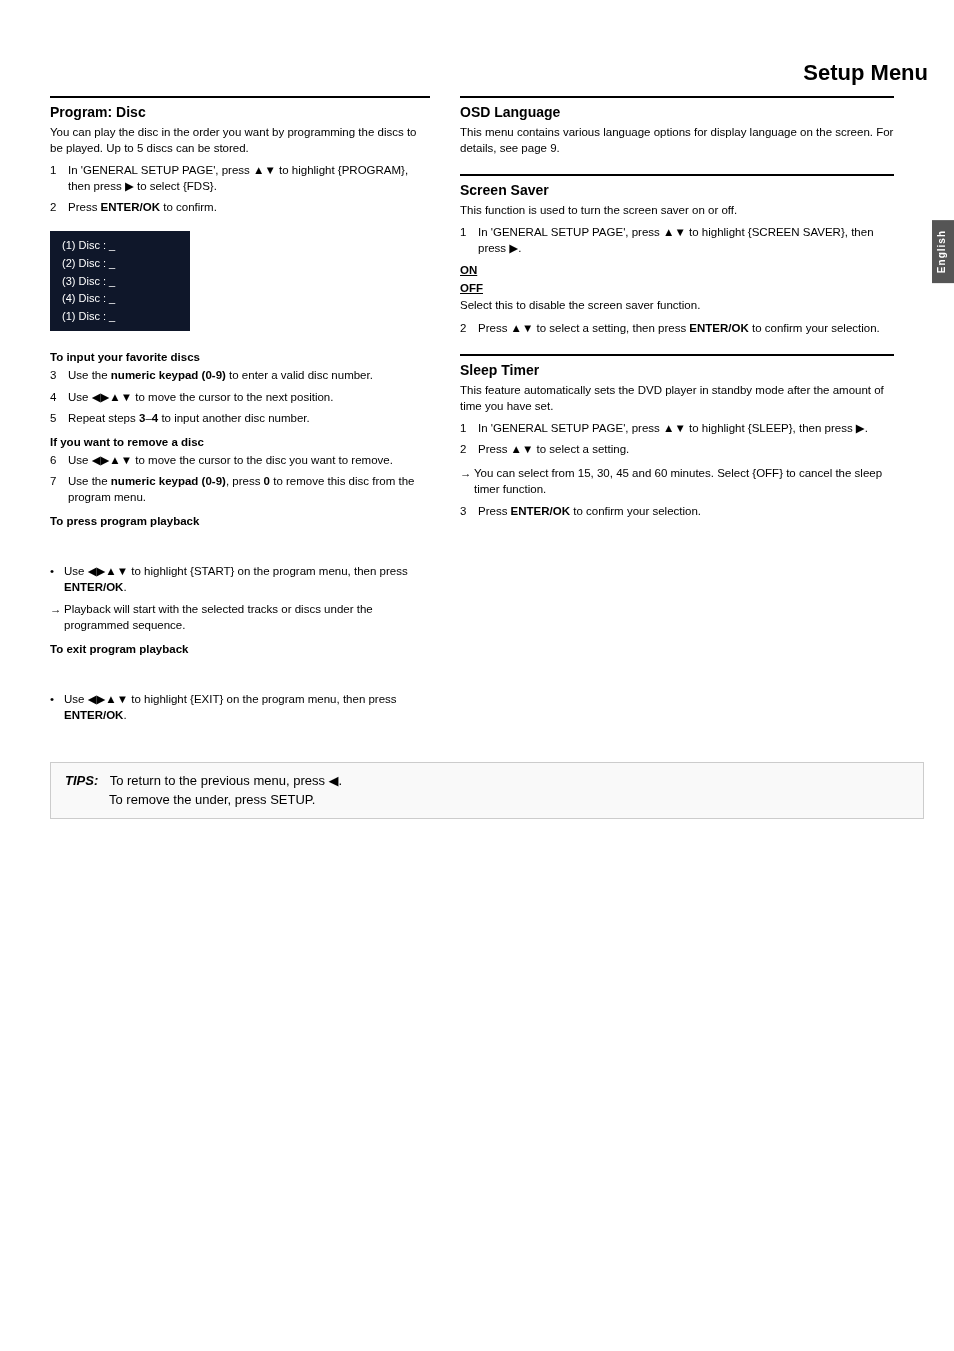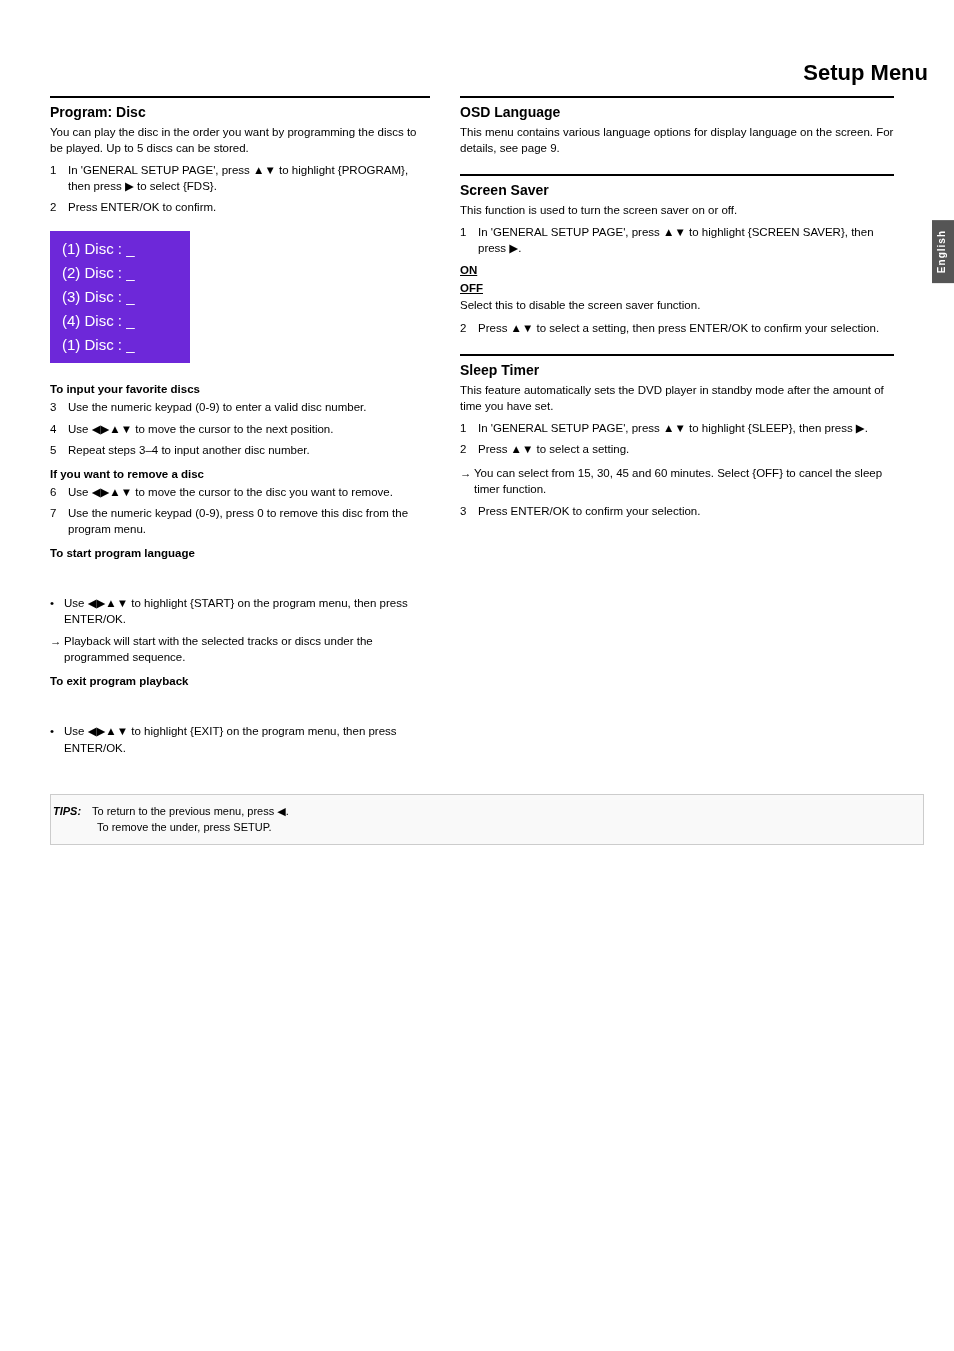--- a/index.html
+++ b/index.html
@@ -101,23 +101,23 @@
     }
 
     ol li .num {
       position: absolute;
       left: 0;
       font-weight: normal;
     }
 
     
     .disc-box {
-      background: #6d28d9;
+      background: #0f172a;
       color: #fff;
-      font-size: 15px;
+      font-size: 11px;
       padding: 6px 12px;
       display: inline-block;
       margin: 8px 0 10px 0;
       min-width: 140px;
       line-height: 1.6;
     }
 
     
     .sub-heading {
       font-weight: bold;
@@ -167,41 +167,41 @@
       text-decoration: underline;
       font-size: 11.5px;
       margin-top: 6px;
       margin-bottom: 3px;
     }
 
     
     .tips-box {
       border: 1px solid #ccc;
       background: #f9f9f9;
-      padding: 8px 2px;
+      padding: 8px 14px;
       margin: 20px 30px 20px 50px;
-      font-size: 11px;
+      font-size: 13px;
       line-height: 1.5;
     }
 
     .tips-label {
       font-weight: bold;
       font-style: italic;
       margin-right: 8px;
     }
 
     
     .page-number {
       text-align: right;
       padding-right: 50px;
       font-size: 11px;
       margin-top: 10px;
     }
 
-    b { font-weight: normal; }
+    b { font-weight: bold; }
   </style>
 </head>
 <body>
 
 <div class="page">
 
   <div class="english-tab">English</div>
 
   <div class="page-header">
     <span class="page-title">Setup Menu</span>
@@ -260,21 +260,21 @@
             <span class="num">6</span>
             Use ◀▶▲▼ to move the cursor to the disc you want to remove.
           </li>
           <li>
             <span class="num">7</span>
             Use the <b>numeric keypad (0-9)</b>, press <b>0</b> to remove this disc from the program menu.
           </li>
         </ol>
 
         
-        <div class="sub-heading">To start program language</div>
+        <div class="sub-heading">To press program playback</div>
         <ul class="bullet">
           <li>
             Use ◀▶▲▼ to highlight {START} on the program menu, then press <b>ENTER/OK</b>.
           </li>
         </ul>
         <div class="arrow-item">
           Playback will start with the selected tracks or discs under the programmed sequence.
         </div>
 
         

